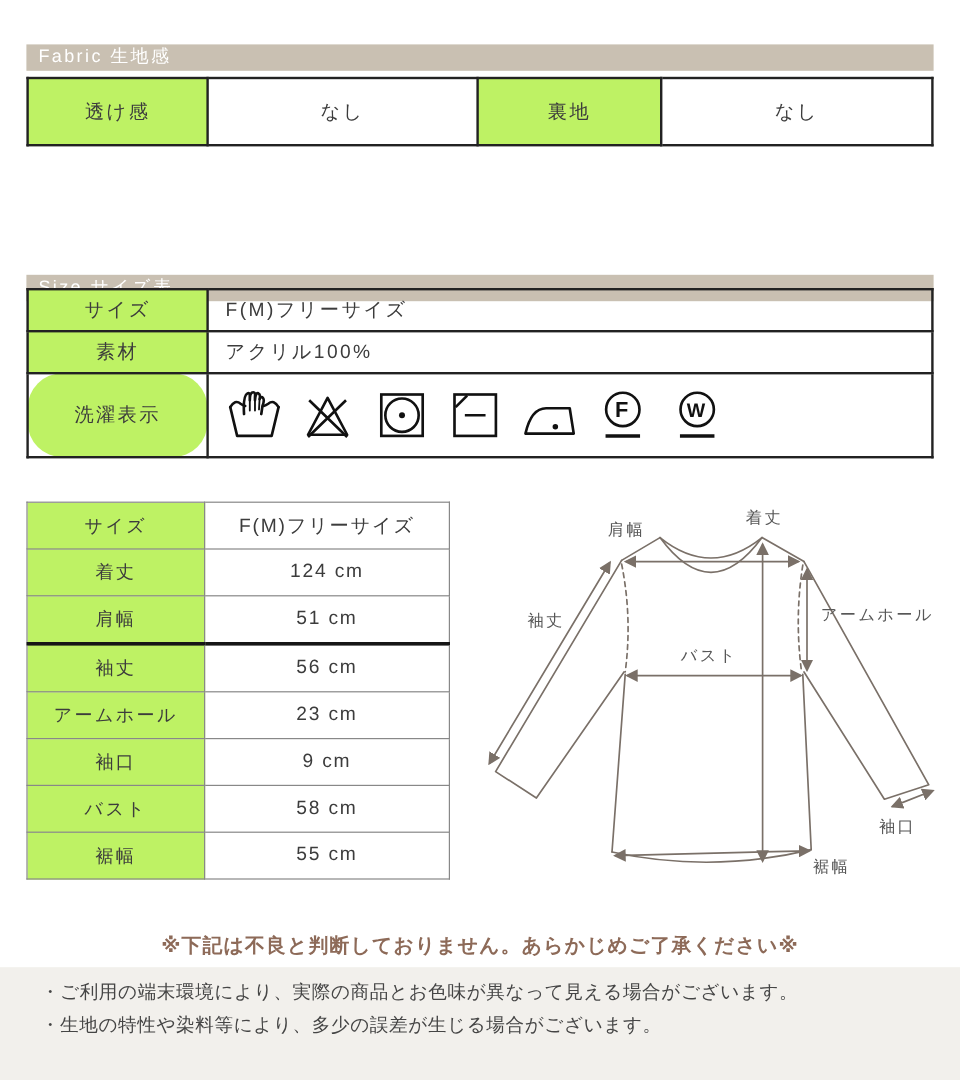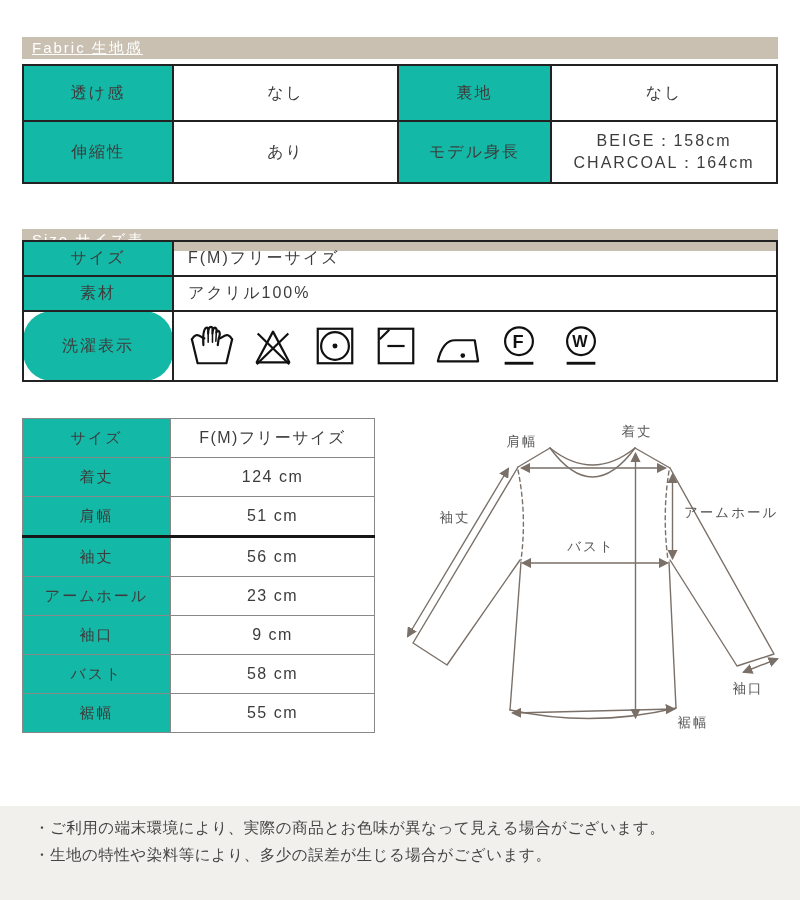--- a/index.html
+++ b/index.html
@@ -1,24 +1,24 @@
 <!DOCTYPE html>
 <html><head>
 <meta charset="utf-8">
 <style>
   html,body{margin:0;padding:0;background:#fff;}
   .page{position:relative;width:800px;height:900px;background:#ffffff;overflow:hidden;
         font-family:"Liberation Sans","DejaVu Sans",sans-serif;color:#3c3c3c;}
   .bar{position:absolute;left:22px;width:756px;height:22px;background:#c9c0b2;color:#ffffff;
-       font-size:15px;letter-spacing:2px;line-height:22px;padding-left:10px;box-sizing:border-box;text-decoration:underline;}
+       font-size:15px;letter-spacing:2px;line-height:22px;padding-left:10px;box-sizing:border-box;}
   #fabric-bar{top:37px;}
   #size-bar{top:209px;margin-top:20px;}
   table{border-collapse:collapse;table-layout:fixed;position:absolute;}
   .tbl td{border:2px solid #222222;text-align:center;font-size:16px;letter-spacing:2px;padding:0;}
-  .lbl{background:#14b8a6;}
+  .lbl{background:#bef264;}
   .fabric{left:22px;top:64px;width:756px;}
   .fabric .r1 td{height:54px;}
   .fabric .r2 td{height:60px;}
   .multiline{white-space:pre-line;font-size:16px;letter-spacing:1px;line-height:22px;}
   .size{left:22px;top:240px;width:756px;}
   .size .sr td{height:33px;}
   .size .icons-row td{height:68px;border-radius:29px;}
   .size .val{text-align:left;padding-left:14px;}
   .wash-icons svg{vertical-align:middle;margin-right:7px;}
   .meas{left:22px;top:418px;width:353px;}
@@ -48,27 +48,20 @@
         <col style="width:153px">
         <col>
       </colgroup>
     <tbody>
       <tr class="r1">
         <td class="lbl">透け感</td>
         <td>なし</td>
         <td class="lbl">裏地</td>
         <td>なし</td>
       </tr>
-      <tr class="r2">
-        <td class="lbl">伸縮性</td>
-        <td>あり</td>
-        <td class="lbl">モデル身長</td>
-        <td class="multiline">BEIGE：158cm
-CHARCOAL：164cm</td>
-      </tr>
     </tbody>
   </table>
 
   <div class="bar" id="size-bar">Size サイズ表</div>
 
   <table class="tbl size">
     <colgroup>
         <col style="width:150px">
         <col>
       </colgroup>
@@ -198,19 +191,20 @@
     </g>
     <text x="237" y="24" text-anchor="middle">着丈</text>
     <text x="122" y="34" text-anchor="middle">肩幅</text>
     <text x="55" y="110" text-anchor="middle">袖丈</text>
     <text x="284" y="105" font-size="12.5">アームホール</text>
     <text x="191" y="139" text-anchor="middle">バスト</text>
     <text x="348" y="281" text-anchor="middle">袖口</text>
     <text x="293" y="315" text-anchor="middle">裾幅</text>
   </svg>
 
+  <div class="notes-title">※下記は不良と判断しておりません。あらかじめご了承ください※</div>
 
   <div class="notes-box">
     <div>・ご利用の端末環境により、実際の商品とお色味が異なって見える場合がございます。</div>
     <div>・生地の特性や染料等により、多少の誤差が生じる場合がございます。</div>
   </div>
 
 </div>
 
 </body></html>

